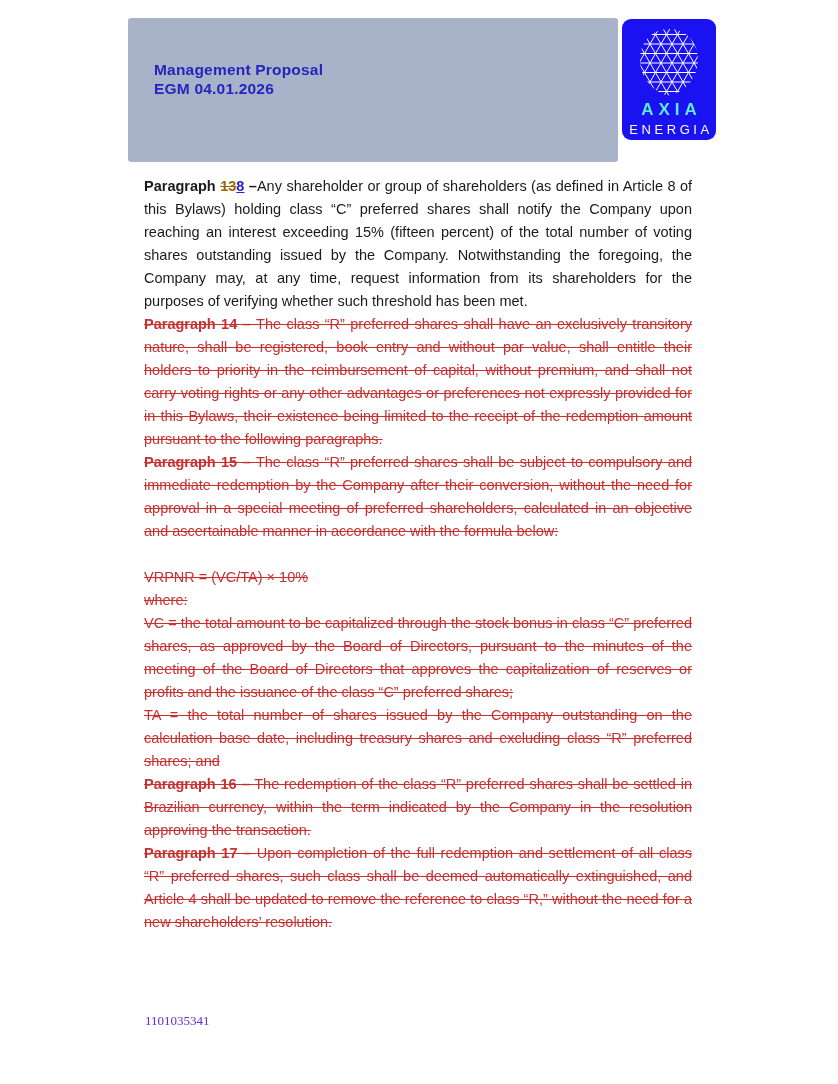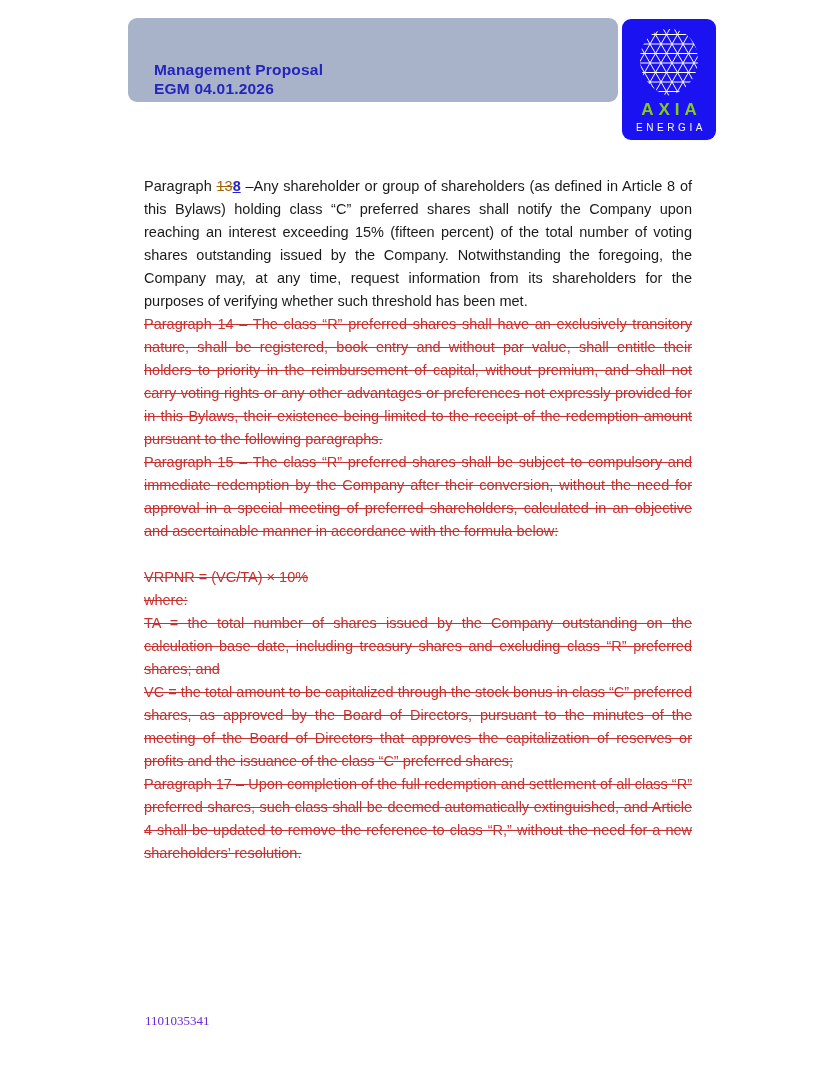--- a/index.html
+++ b/index.html
@@ -3,48 +3,48 @@
 <meta charset="utf-8">
 <style>
   * { margin:0; padding:0; box-sizing:border-box; }
   html,body { background:#ffffff; }
   body { font-family:"Liberation Sans", sans-serif; }
   .page {
     position:relative; width:838px; height:1084px; background:#ffffff; overflow:hidden;
   }
   
   .header-band {
-    position:absolute; left:128px; top:18px; width:490px; height:84px;
-    background:#a8b2c8; border-radius:9px;
+    position:absolute; left:128px; top:18px; width:490px; height:144px;
+    background:#a8b2c8; border-radius:3px;
   }
   .header-title {
     position:absolute; left:26px; top:42px;
     color:#2525bd; font-weight:bold; font-size:15.5px; line-height:19px;
     letter-spacing:0.2px;
   }
   .logo-card {
     position:absolute; left:622px; top:19px; width:94px; height:121px;
     background:#1b12f2; border-radius:9px; text-align:center;
   }
   .logo-sphere { display:block; margin:6px auto 0 auto; }
   .logo-word {
-    color:#84cc16; font-weight:bold; font-size:17px; letter-spacing:5px;
+    color:#5eead4; font-weight:bold; font-size:17px; letter-spacing:5px;
     margin-top:1px; margin-left:5px;
   }
   .logo-subword {
-    color:#ffffff; font-size:10px; letter-spacing:3.6px; margin-top:2px; margin-left:4px;
+    color:#ffffff; font-size:13px; letter-spacing:3.6px; margin-top:2px; margin-left:4px;
   }
   
   .doc-body {
     position:absolute; left:144px; top:175px; width:548px;
     font-size:14.5px; line-height:23px; color:#1a1a1a;
     text-align:justify;
   }
   .doc-body p { margin:0; }
-  .bold { font-weight:normal; }
+  .bold { font-weight:bold; }
   .del {
     color:#a16207; text-decoration:line-through;
     text-decoration-thickness:1.3px;
   }
   .del-block { color:#c93030; text-decoration:line-through; text-decoration-thickness:1.3px; }
   .ins { color:#2222cc; text-decoration:underline; font-weight:bold; }
   .formula-line { text-align:left; }
   .spacer-line { height:23px; }
   
   .footer-num {
@@ -89,25 +89,26 @@
     <p class="del-block"><span class="bold">Paragraph 14 – </span><span>The class “R” preferred shares shall have an exclusively transitory nature, shall be registered, book entry and without par value, shall entitle their holders to priority in the reimbursement of capital, without premium, and shall not carry voting rights or any other advantages or preferences not expressly provided for in this Bylaws, their existence being limited to the receipt of the redemption amount pursuant to the following paragraphs.</span></p>
 
     <p class="del-block"><span class="bold">Paragraph 15 – </span><span>The class “R” preferred shares shall be subject to compulsory and immediate redemption by the Company after their conversion, without the need for approval in a special meeting of preferred shareholders, calculated in an objective and ascertainable manner in accordance with the formula below:</span></p>
 
     <div class="spacer-line"></div>
 
     <p class="del-block formula-line">VRPNR = (VC/TA) × 10%</p>
 
     <p class="del-block">where:</p>
 
+    <p class="del-block">VC = the total amount to be capitalized through the stock bonus in class “C” preferred shares, as approved by the Board of Directors, pursuant to the minutes of the meeting of the Board of Directors that approves the capitalization of reserves or profits and the issuance of the class “C” preferred shares;</p>
+
     <p class="del-block">TA = the total number of shares issued by the Company outstanding on the calculation base date, including treasury shares and excluding class “R” preferred shares; and</p>
 
-    <p class="del-block">VC = the total amount to be capitalized through the stock bonus in class “C” preferred shares, as approved by the Board of Directors, pursuant to the minutes of the meeting of the Board of Directors that approves the capitalization of reserves or profits and the issuance of the class “C” preferred shares;</p>
 
-
+    <p class="del-block"><span class="bold">Paragraph 16 – </span><span>The redemption of the class “R” preferred shares shall be settled in Brazilian currency, within the term indicated by the Company in the resolution approving the transaction.</span></p>
 
     <p class="del-block"><span class="bold">Paragraph 17 – </span><span>Upon completion of the full redemption and settlement of all class “R” preferred shares, such class shall be deemed automatically extinguished, and Article 4 shall be updated to remove the reference to class “R,” without the need for a new shareholders’ resolution.</span></p>
 
   </div>
 
   <div class="footer-num">1101035341</div>
 
 </div>
 
 </body></html>

